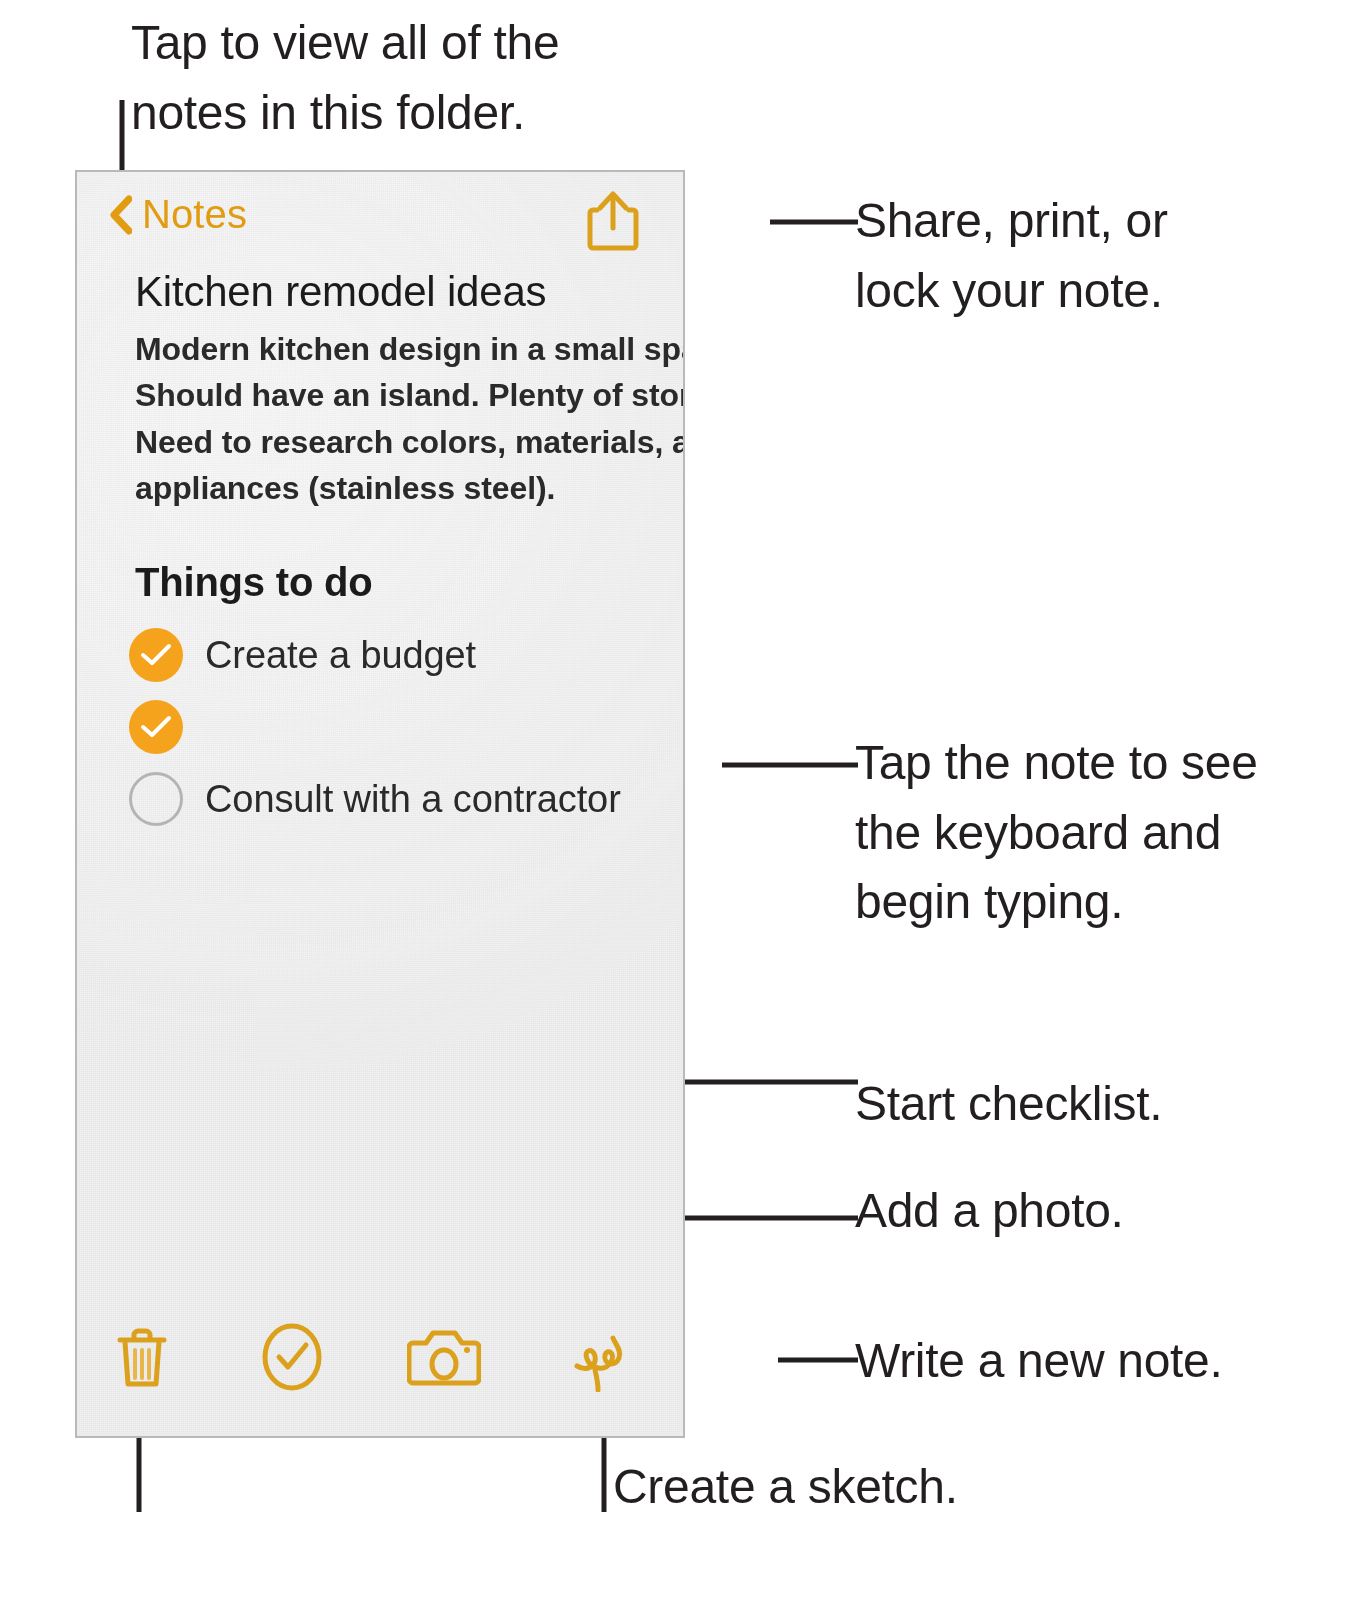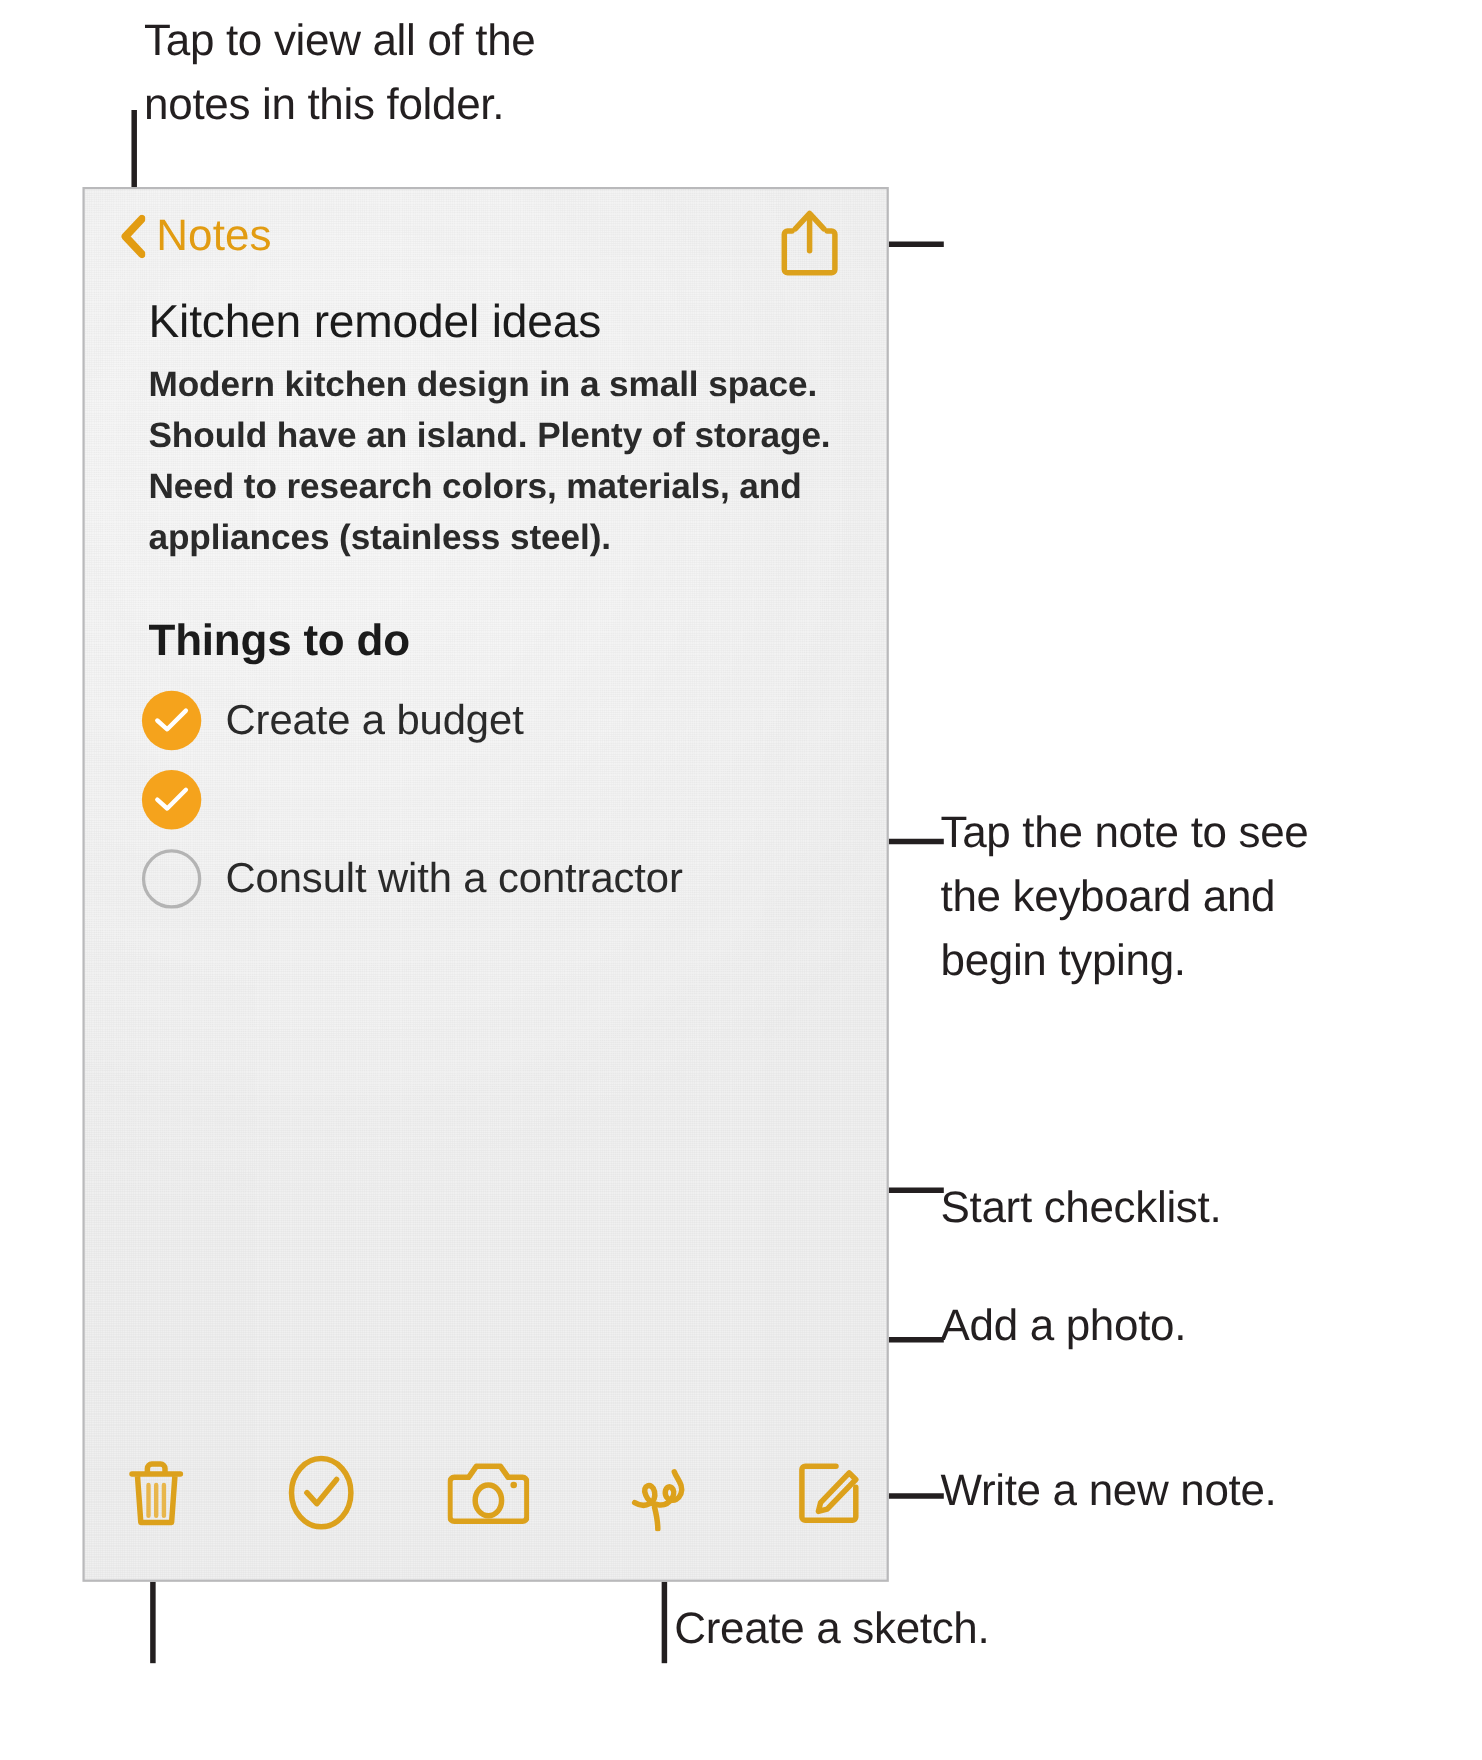--- a/index.html
+++ b/index.html
@@ -12,21 +12,21 @@
     position:relative;
     overflow:hidden;
     -webkit-font-smoothing:antialiased;
   }
   .stage{position:absolute;left:0;top:0;width:1347px;height:1600px;}
 
   
   .device{
     position:absolute;
     left:75px;top:170px;
-    width:733px;height:1268px;
+    width:610px;height:1268px;
     background:#efefef;
     border:2px solid #b9b9bb;
     box-sizing:border-box;
     overflow:hidden;
   }
   .device::before{
     
     content:"";
     position:absolute;inset:0;
     background-image:
@@ -101,21 +101,21 @@
   .tool svg{display:block;}
   .tool-trash   {left:28px;}
   .tool-check   {left:178px;}
   .tool-camera  {left:330px;}
   .tool-sketch  {left:486px;}
   .tool-compose {left:640px;}
 
   
   .callout{
     position:absolute;
-    font-size:40px;line-height:1.45;color:#231f20;
+    font-size:48px;line-height:1.45;color:#231f20;
     letter-spacing:-.3px;font-weight:400;
     white-space:pre-line;
   }
   .co-folder   {left:131px; top:8px;   width:600px;}
   .co-share    {left:855px; top:186px; width:430px;}
   .co-tap      {left:855px; top:728px; width:450px;}
   .co-checklist{left:855px; top:1069px;width:430px;}
   .co-photo    {left:855px; top:1176px;width:430px;}
   .co-write    {left:855px; top:1326px;width:440px;}
   .co-delete   {left:148px; top:1452px;width:420px;}
@@ -238,20 +238,22 @@
           <path d="M38 8 H10 a3 3 0 0 0 -3 3 V54 a3 3 0 0 0 3 3 H53 a3 3 0 0 0 3 -3 V27" fill="none" stroke="#dca11c" stroke-width="5" stroke-linejoin="round" stroke-linecap="round"></path>
           <path d="M24 41 L50 14 l6 6 L30 47 l-8 2 z" fill="none" stroke="#dca11c" stroke-width="5" stroke-linejoin="round"></path>
         </svg>
       </div>
     </div>
   </div>
 
   <div class="callout co-folder">Tap to view all of the
 notes in this folder.</div>
 
+  <div class="callout co-share">Share, print, or
+lock your note.</div>
 
   <div class="callout co-tap">Tap the note to see
 the keyboard and
 begin typing.</div>
 
   <div class="callout co-checklist">Start checklist.</div>
 
   <div class="callout co-photo">Add a photo.</div>
 
   <div class="callout co-write">Write a new note.</div>

